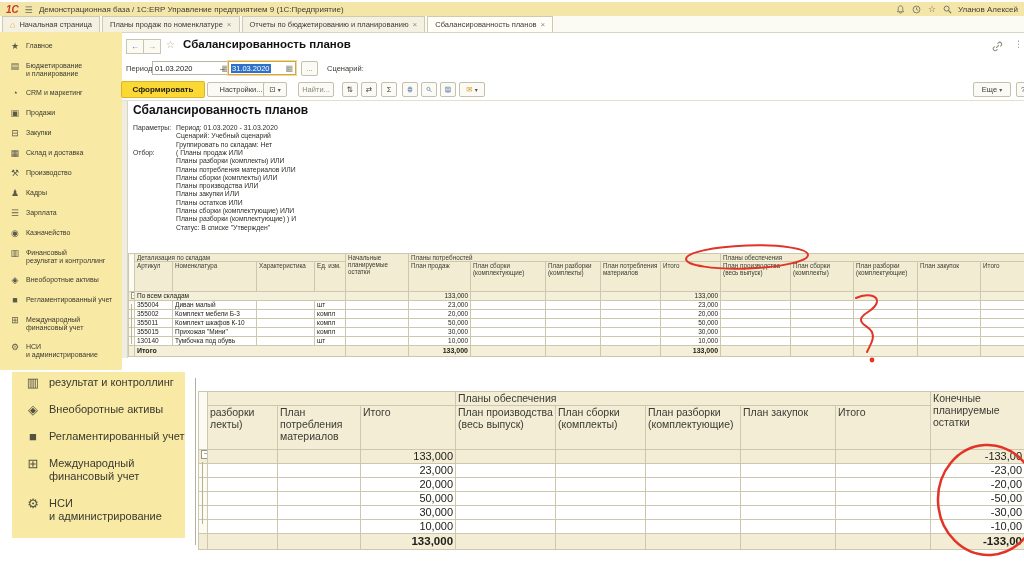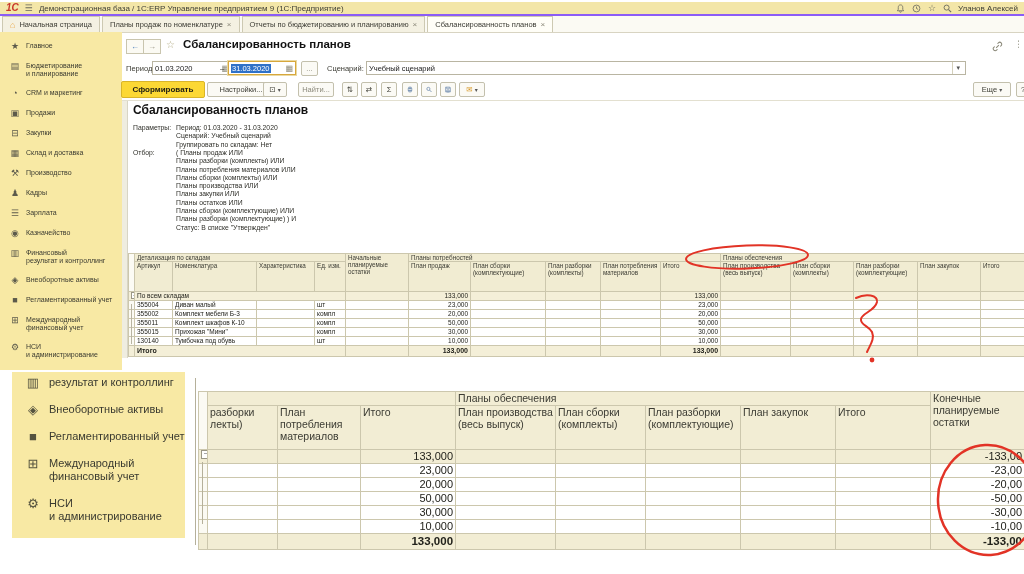--- a/index.html
+++ b/index.html
@@ -1,21 +1,21 @@
 <!DOCTYPE html>
 <html><head>
 <meta charset="utf-8">
 <style>
   html,body{margin:0;padding:0;background:#fff;}
   #screen{position:relative;width:1024px;height:574px;overflow:hidden;background:#fff;
           font-family:"Liberation Sans", sans-serif;color:#222;}
   
   .titlebar{position:absolute;left:0;top:2px;width:1024px;height:16px;background:#f3e6a8;
             display:flex;align-items:center;gap:6px;padding:0 6px;box-sizing:border-box;
-            border-bottom:4px solid #8b5cf6;}
+            border-bottom:1px solid #8b5cf6;}
   .logo{color:#c9372c;font-weight:bold;font-style:italic;font-size:10px;line-height:10px;}
   .menuglyph{font-size:9px;color:#6b6b5e;cursor:pointer;}
   .wintitle{font-size:8px;color:#3d3d35;flex:1;white-space:nowrap;overflow:hidden;}
   .tb-icons{display:flex;align-items:center;gap:7px;}
   .tb-icons svg{display:block;}
   .username{font-size:8px;color:#3d3d35;white-space:nowrap;}
   
   .tabsbar{position:absolute;left:0;top:16px;width:1024px;height:16px;background:#fbfaf3;
            border-bottom:1px solid #d8d4c2;display:flex;align-items:stretch;}
   .tab{display:flex;align-items:center;gap:4px;padding:0 7px;font-size:7.5px;color:#3b3b33;
@@ -239,24 +239,20 @@
     <span>01.03.2020</span>
       <span class="cal">▦</span>
   </div>
   <div class="lbl" style="left:220px;top:64px;">–</div>
   <div class="field sel" style="left:228px;top:61px;width:68px;">
     <span class="selected">31.03.2020</span>
       <span class="cal">▦</span>
   </div>
   <div class="btn grey" style="left:301px;top:61px;width:17px;height:15px;">...</div>
   <div class="lbl" style="left:327px;top:64px;">Сценарий:</div>
-  <div class="field" style="left:366px;top:61px;width:600px;">
-    <span>Учебный сценарий</span>
-    <span class="combo-caret">▾</span>
-  </div>
 
   <div class="btn generate" style="left:121px;top:81px;width:84px;">Сформировать</div>
   <div class="btn" style="left:207px;top:82px;width:68px;">Настройки...</div>
   <div class="btn" style="left:263px;top:82px;width:24px;">
       <span>⊡</span>
       <span class="caret">▾</span>
     </div>
   <div class="btn grey" style="left:298px;top:82px;width:36px;">Найти...</div>
   <div class="btn" style="left:342px;top:82px;width:16px;">
       <span>⇅</span>

